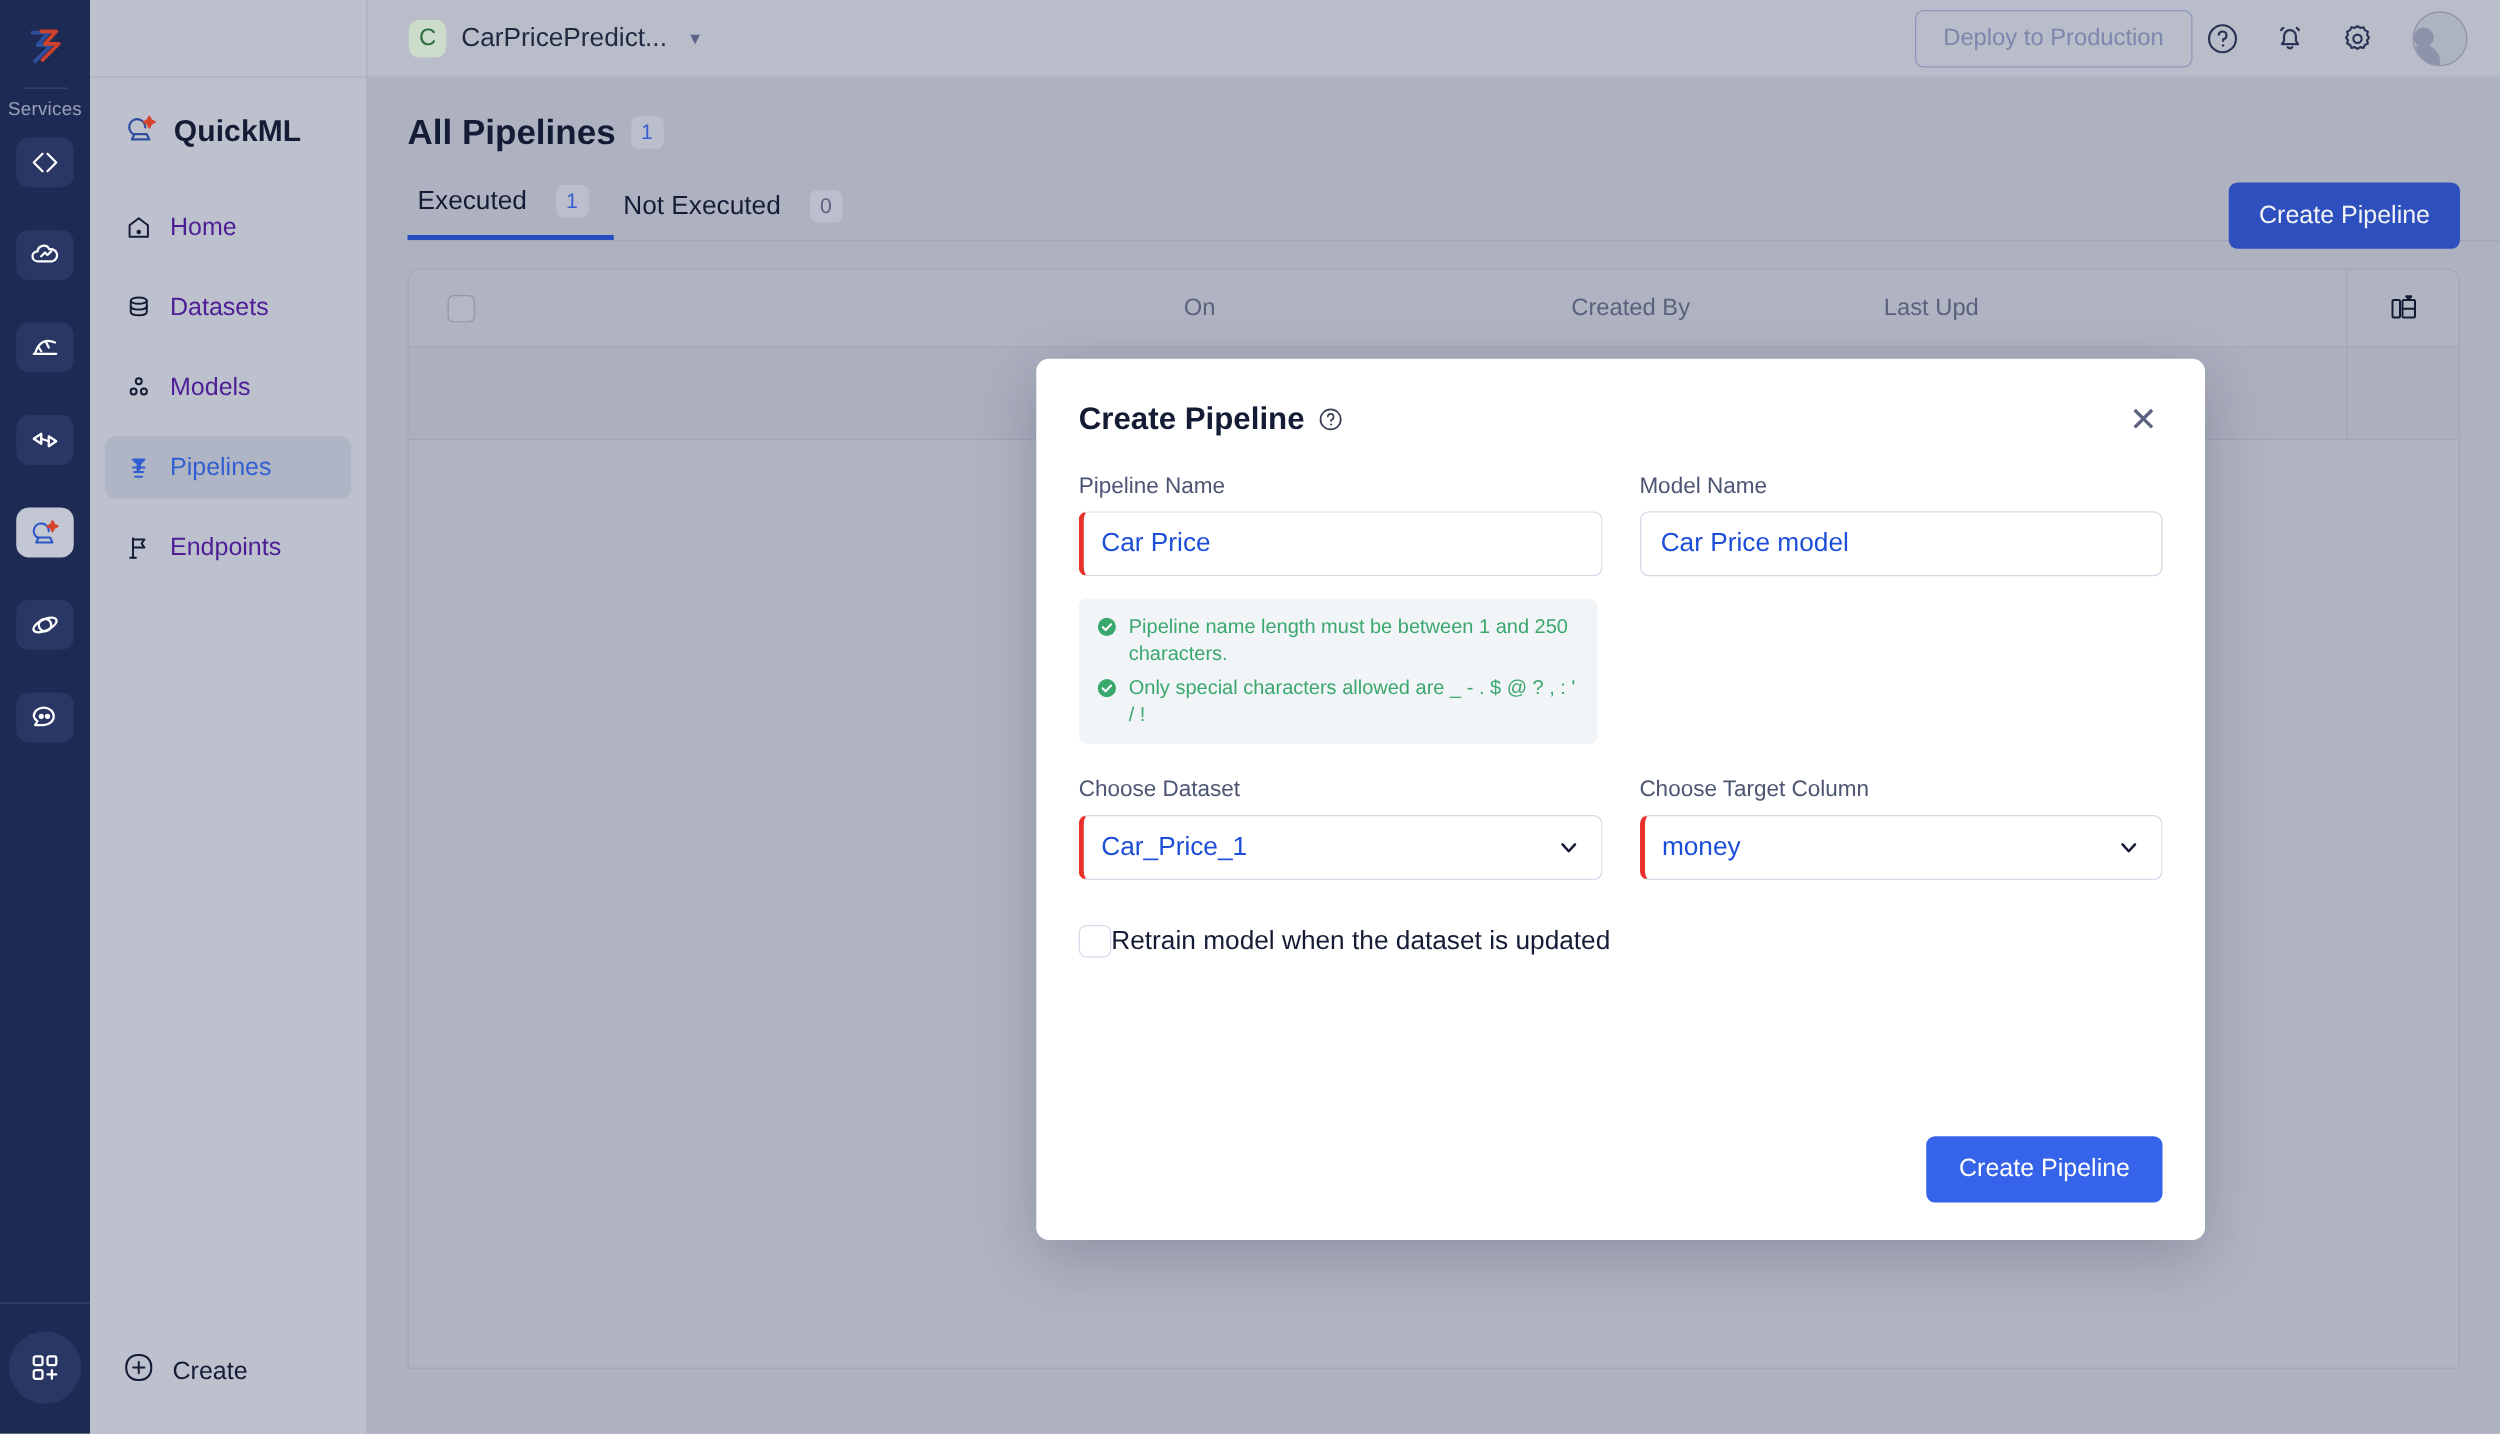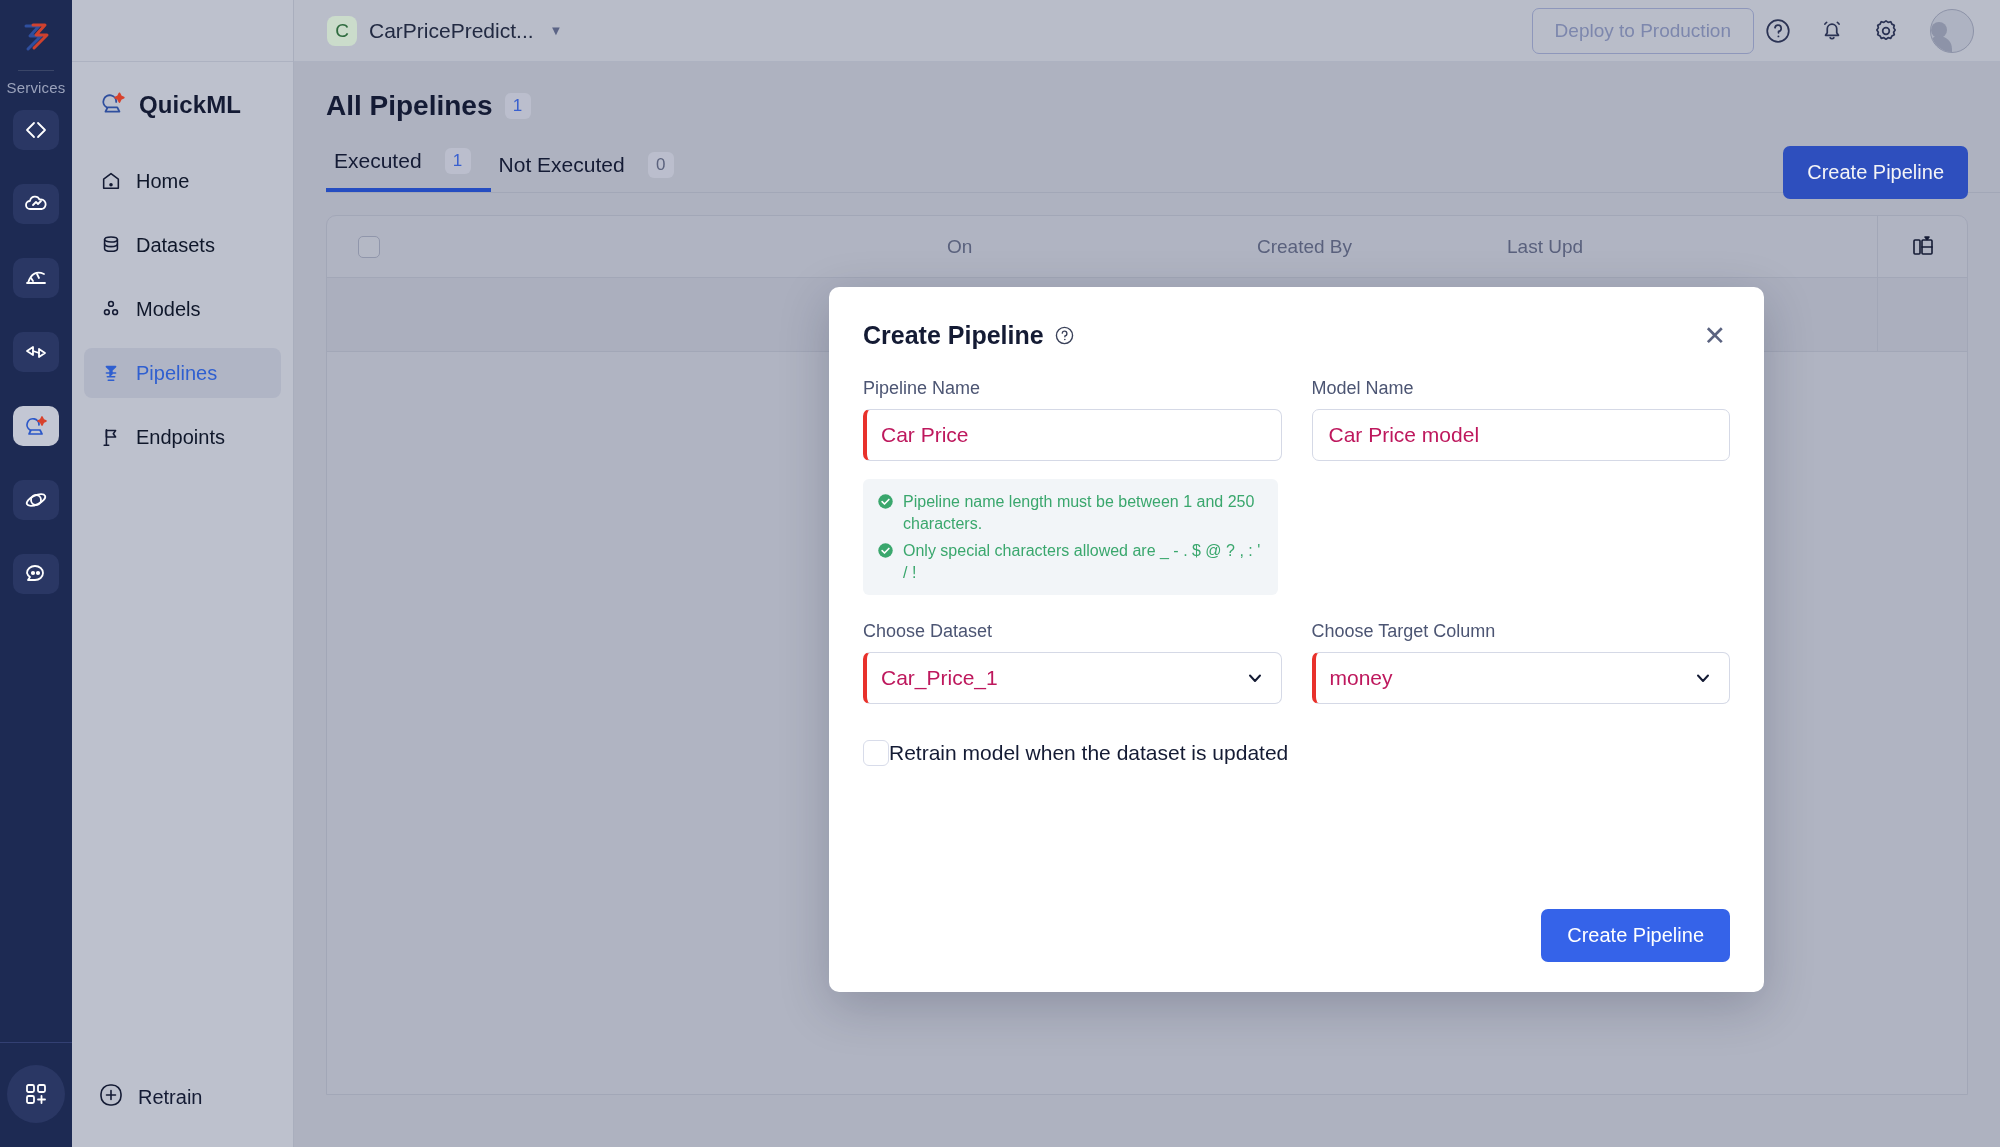--- a/index.html
+++ b/index.html
@@ -51,21 +51,21 @@
   .nav-top-spacer { height: 62px; border-bottom:1px solid #adb2c1;}
   .nav-brand {
     display: flex; align-items: center; gap: 11px;
     padding: 26px 0 26px 26px;
   }
   .nav-brand-text { font-size: 24px; font-weight: bold; color: #141b34; letter-spacing: .1px;}
   .nav-list { margin-top: 8px; }
   .nav-item {
     display: flex; align-items: center; gap: 14px;
     height: 50px; margin: 0 12px 14px 12px; padding-left: 16px;
-    border-radius: 8px; color: #0f172a; font-size: 20px;
+    border-radius: 8px; color: #4c1d95; font-size: 20px;
     cursor: pointer;
   }
   .nav-item.active { background: #b0b5c5; color: #2f5fd0; }
   .nav-item .ico { width: 22px; height: 22px; display:flex; align-items:center; justify-content:center; flex:0 0 22px;}
   .nav-spacer { flex: 1 1 auto; }
   .nav-create {
     display:flex; align-items:center; gap: 14px;
     padding: 0 0 34px 26px; color:#141b34; font-size: 20px; cursor:pointer;
   }
 
@@ -172,21 +172,21 @@
   .modal-title { font-size: 25px; font-weight: bold; color:#141b34; display:flex; align-items:center; gap:10px;}
   .help-ico { color:#3a4159; display:flex; }
   .modal-x { margin-left:auto; color:#5b6380; font-size: 27px; line-height: 1; cursor:pointer; padding: 2px 4px; }
 
   .form-row { display:flex; gap: 30px; margin-top: 26px; }
   .field { flex: 1 1 0; min-width:0; }
   .flabel { font-size: 18px; color:#4c5573; margin-bottom: 10px; }
   .finput {
     height: 52px; border:1px solid #d5d9e6; border-radius: 7px;
     display:flex; align-items:center; padding: 0 16px;
-    font-size: 21px; color:#be185d; background:#fff;
+    font-size: 21px; color:#1d4ed8; background:#fff;
     position: relative;
   }
   .finput.req { border-left: 4px solid #e8312b; padding-left: 14px; }
   .fsel { justify-content: space-between; cursor:pointer; }
   .fsel .chev { color:#141b34; font-size:18px; display:flex;}
 
   .hints {
     margin-top: 18px; background:#f2f5f8; border-radius: 6px;
     padding: 12px 14px 12px 14px; width: 415px;
   }
@@ -359,21 +359,21 @@
     </div>
 
     <div class="nav-spacer"></div>
     <div class="nav-create">
       <span class="ico">
         <svg width="26" height="26" viewBox="0 0 26 26" fill="none" stroke="#141b34" stroke-width="1.6" stroke-linejoin="round" stroke-linecap="round">
           <rect x="3" y="3" width="20" height="20" rx="9"></rect>
             <path d="M13 8.5 v9 M8.5 13 h9"></path>
         </svg>
       </span>
-      <span>Retrain</span>
+      <span>Create</span>
     </div>
   </div>
 
   <div class="main">
 
     <div class="topbar">
       <div class="org-chip">
         <span class="org-badge">C</span>
         <span class="org-name">CarPricePredict...</span>
         <span class="caret">▼</span>

